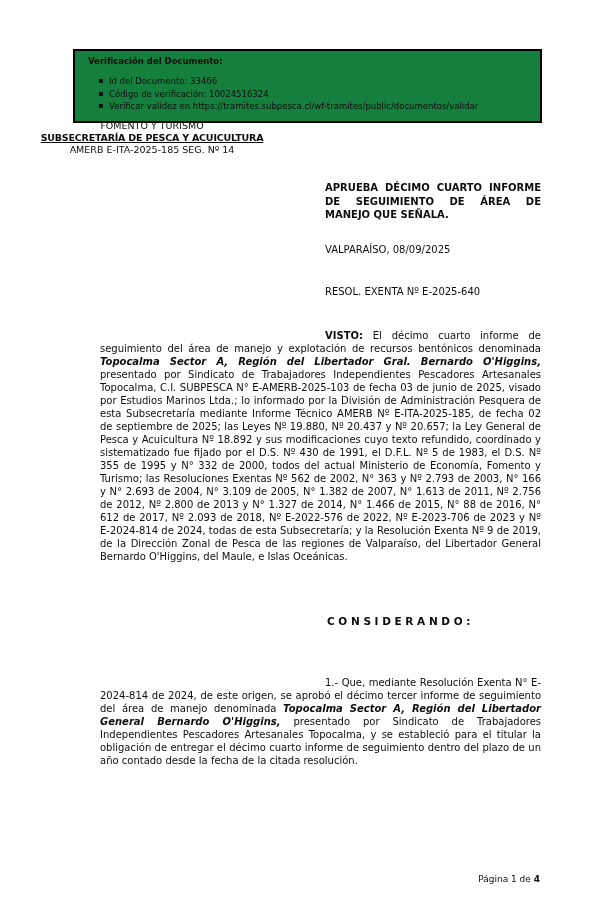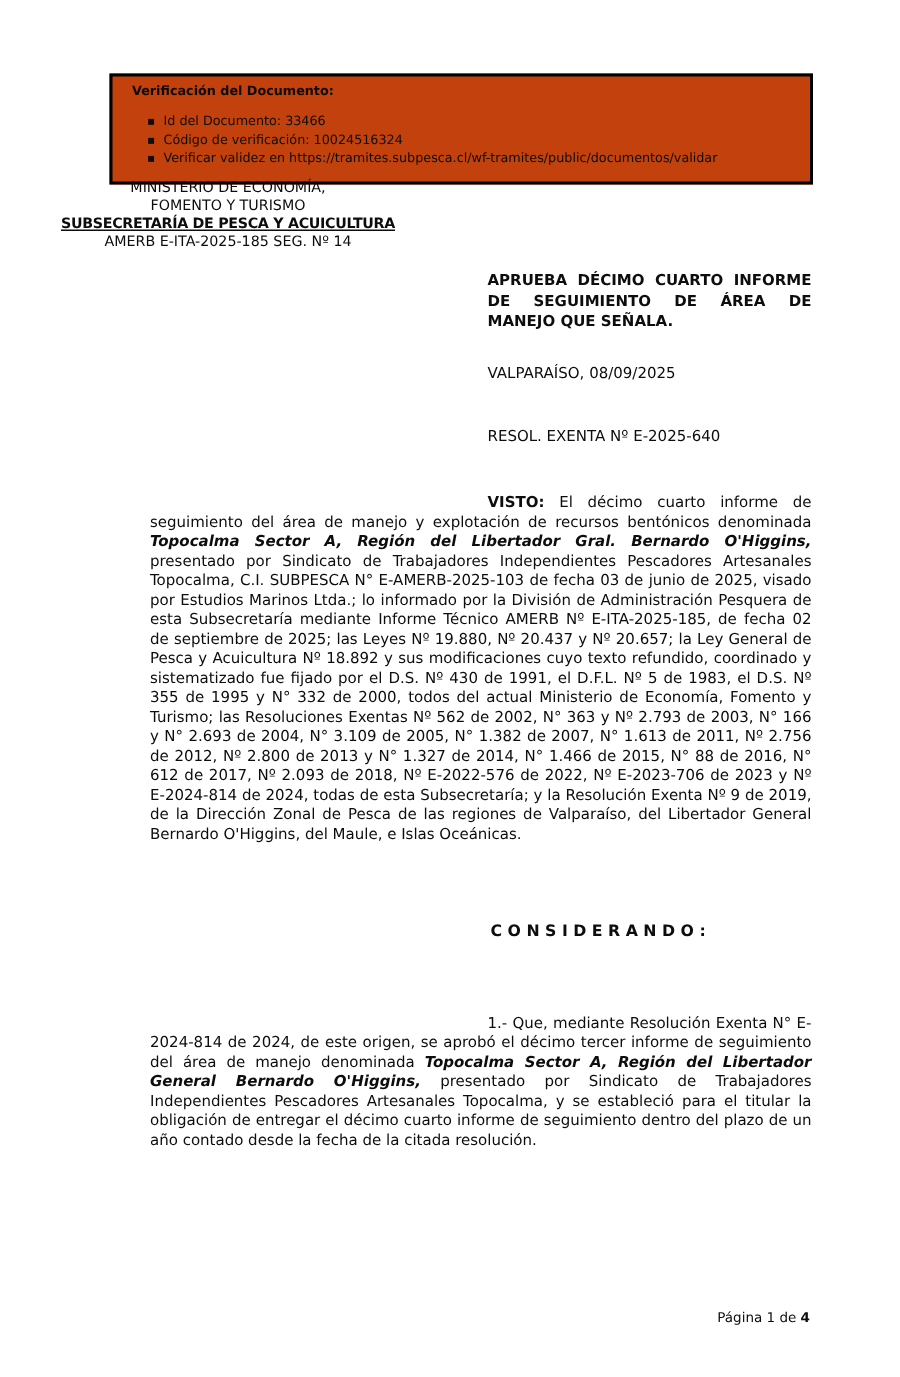--- a/index.html
+++ b/index.html
@@ -17,21 +17,21 @@
     overflow: hidden;
   }
 
   
   .verify-box {
     position: absolute;
     left: 73px; top: 49px; width: 469px;
     box-sizing: border-box;
     border: 2px solid #000000;
     padding: 5px 8px 8px 13px;
-    background: #c2410c;
+    background: #15803d;
   }
   .verify-title {
     font-size: 8.5px;
     font-weight: bold;
     line-height: 11px;
   }
   .verify-list {
     margin: 8px 0 0 0;
     padding: 0 0 0 10px;
     list-style: none;
@@ -131,21 +131,20 @@
         <span>Código de verificación: 10024516324</span>
       </li>
       <li>
         <span class="bullet-glyph">▪</span>
         <span>Verificar validez en https://tramites.subpesca.cl/wf-tramites/public/documentos/validar</span>
       </li>
     </ul>
   </div>
 
   <div class="letterhead">
-    <div>MINISTERIO DE ECONOMÍA,</div>
     <div>FOMENTO Y TURISMO</div>
     <div class="lh-bold-underline">SUBSECRETARÍA DE PESCA Y ACUICULTURA</div>
     <div>AMERB E-ITA-2025-185 SEG. Nº 14</div>
   </div>
 
   <div class="subject-block">APRUEBA DÉCIMO CUARTO INFORME DE SEGUIMIENTO DE ÁREA DE MANEJO QUE SEÑALA.</div>
   <div class="place-date">VALPARAÍSO, 08/09/2025</div>
   <div class="resolution-number">RESOL. EXENTA Nº E-2025-640</div>
 
   <p class="body-par par-visto"><span class="bold">VISTO:</span><span> El décimo cuarto informe de seguimiento del área de manejo y explotación de recursos bentónicos denominada </span><span class="bold-italic">Topocalma Sector A, Región del Libertador Gral. Bernardo O'Higgins,</span><span> presentado por Sindicato de Trabajadores Independientes Pescadores Artesanales Topocalma, C.I. SUBPESCA N° E-AMERB-2025-103 de fecha 03 de junio de 2025, visado por Estudios Marinos Ltda.; lo informado por la División de Administración Pesquera de esta Subsecretaría mediante Informe Técnico AMERB Nº E-ITA-2025-185, de fecha 02 de septiembre de 2025; las Leyes Nº 19.880, Nº 20.437 y Nº 20.657; la Ley General de Pesca y Acuicultura Nº 18.892 y sus modificaciones cuyo texto refundido, coordinado y sistematizado fue fijado por el D.S. Nº 430 de 1991, el D.F.L. Nº 5 de 1983, el D.S. Nº 355 de 1995 y N° 332 de 2000, todos del actual Ministerio de Economía, Fomento y Turismo; las Resoluciones Exentas Nº 562 de 2002, N° 363 y Nº 2.793 de 2003, N° 166 y N° 2.693 de 2004, N° 3.109 de 2005, N° 1.382 de 2007, N° 1.613 de 2011, Nº 2.756 de 2012, Nº 2.800 de 2013 y N° 1.327 de 2014, N° 1.466 de 2015, N° 88 de 2016, N° 612 de 2017, Nº 2.093 de 2018, Nº E-2022-576 de 2022, Nº E-2023-706 de 2023 y Nº E-2024-814 de 2024, todas de esta Subsecretaría; y la Resolución Exenta Nº 9 de 2019, de la Dirección Zonal de Pesca de las regiones de Valparaíso, del Libertador General Bernardo O'Higgins, del Maule, e Islas Oceánicas.</span></p>

